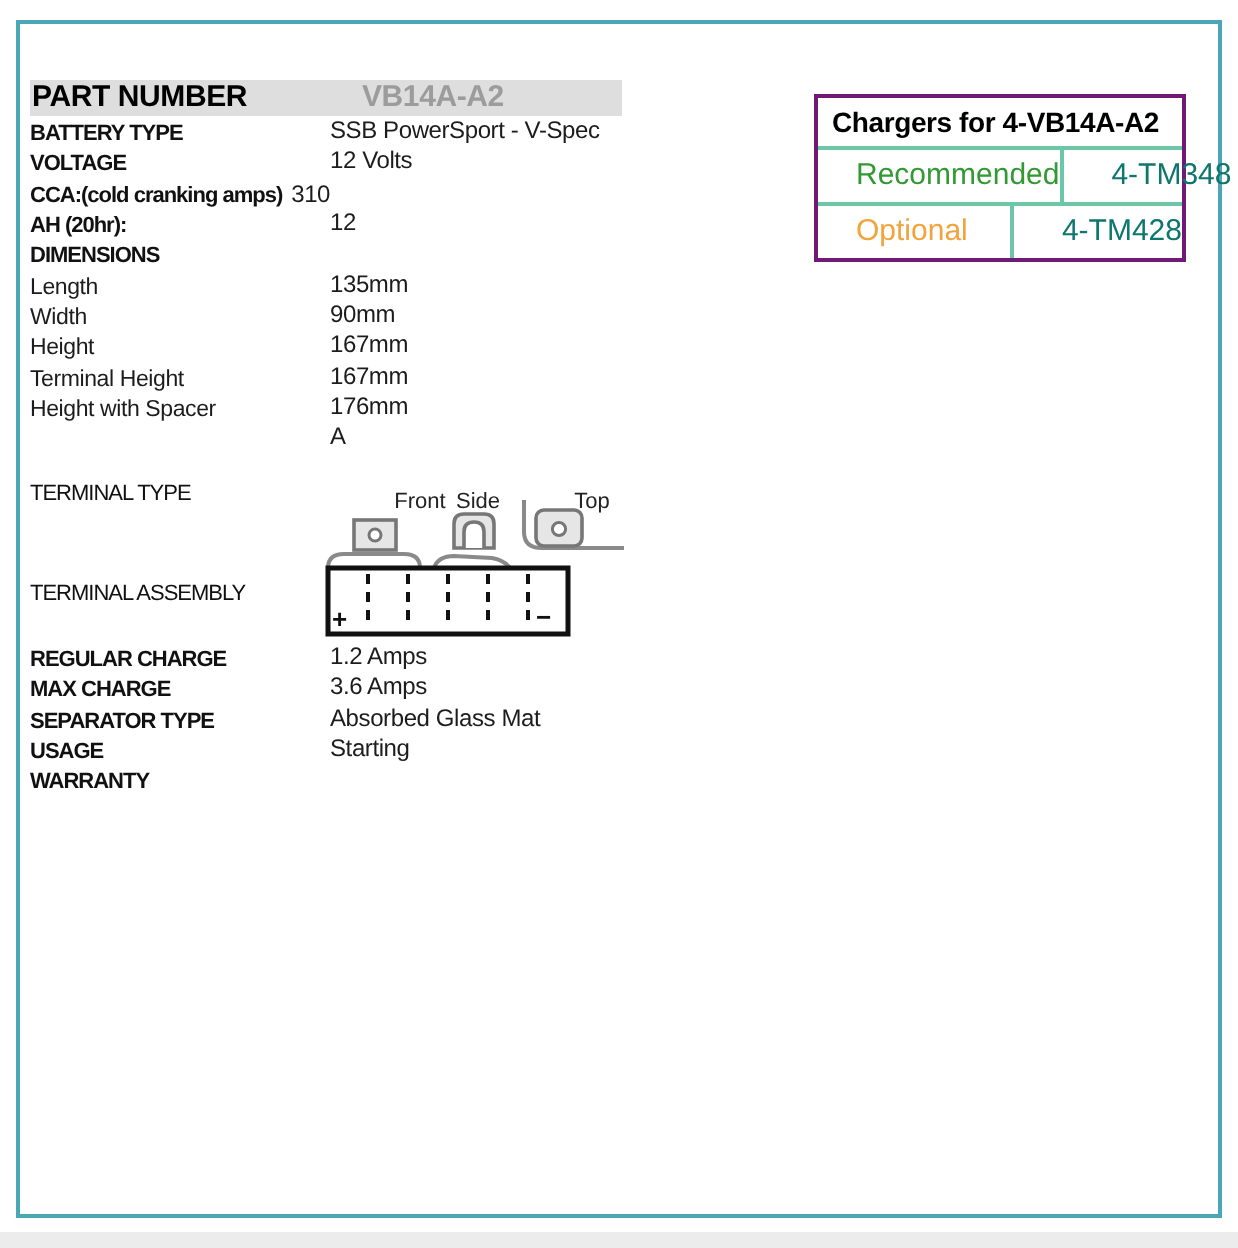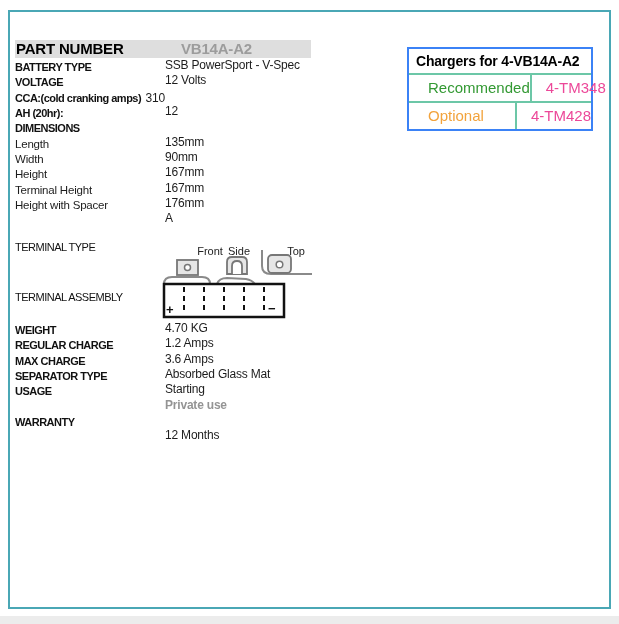--- a/index.html
+++ b/index.html
@@ -54,31 +54,31 @@
     transform:translateX(-50%);white-space:nowrap;
   }
   .dlabel.front{left:186px;margin-left:24px;}
   .dlabel.side{left:239px;}
   .dlabel.top{left:296px;}
   .diagram-svg{position:absolute;left:160px;top:244px;width:170px;height:80px;}
   .pm{font-size:13px;font-weight:bold;fill:#111;}
   
   .chargers{
     position:absolute;left:407px;top:47px;width:186px;
-    border:2px solid #3b82f6;box-sizing:border-box;background:#fff;
+    border:2px solid #701a75;box-sizing:border-box;background:#fff;
   }
   .ch-title{
     height:24px;line-height:24px;padding-left:7px;
     font-size:14px;font-weight:bold;letter-spacing:-0.2px;color:#000;
     border-bottom:2px solid #6CC7A7;white-space:nowrap;
   }
   .ch-row{display:flex;height:26px;line-height:26px;font-size:15px;}
   .ch-row + .ch-row{border-top:2px solid #6CC7A7;justify-content:flex-end;}
   .ch-type{width:107px;padding-left:19px;border-right:2px solid #6CC7A7;white-space:nowrap;}
-  .ch-model{padding-left:14px;color:#ec4899;white-space:nowrap;}
+  .ch-model{padding-left:24px;color:#0f766e;white-space:nowrap;}
   .green{color:#339933;}
   .orange{color:#F2A33C;}
 </style>
 </head>
 <body>
 
 <div class="frame"></div>
 <div class="bottom-strip"></div>
 
 <div class="pn-band">
@@ -165,47 +165,37 @@
     <line x1="224" y1="287" x2="224" y2="314" stroke="#111" stroke-width="2" stroke-dasharray="5 4"></line>
     <line x1="244" y1="287" x2="244" y2="314" stroke="#111" stroke-width="2" stroke-dasharray="5 4"></line>
     <line x1="264" y1="287" x2="264" y2="314" stroke="#111" stroke-width="2" stroke-dasharray="5 4"></line>
     <text x="166" y="314" class="pm">+</text>
     <text x="268" y="313" class="pm">−</text>
   </g>
 </svg>
 
 <div class="sblock block2">
   <div class="srow">
-    <span class="slbl">WEIGHT</span>
-    <span class="sval">4.70 KG</span>
-  </div>
-  <div class="srow">
     <span class="slbl">REGULAR CHARGE</span>
     <span class="sval">1.2 Amps</span>
   </div>
   <div class="srow">
     <span class="slbl">MAX CHARGE</span>
     <span class="sval">3.6 Amps</span>
   </div>
   <div class="srow">
     <span class="slbl">SEPARATOR TYPE</span>
     <span class="sval">Absorbed Glass Mat</span>
   </div>
   <div class="srow">
     <span class="slbl">USAGE</span>
     <span class="sval">Starting</span>
   </div>
   <div class="srow">
-    <span class="sval muted">Private use</span>
-  </div>
-  <div class="srow">
     <span class="slbl">WARRANTY</span>
-  </div>
-  <div class="srow">
-    <span class="sval">12 Months</span>
   </div>
 </div>
 
 <div class="chargers">
   <div class="ch-title">Chargers for 4-VB14A-A2</div>
   <div class="ch-row">
     <div class="ch-type green">Recommended</div>
     <div class="ch-model">4-TM348</div>
   </div>
   <div class="ch-row">

